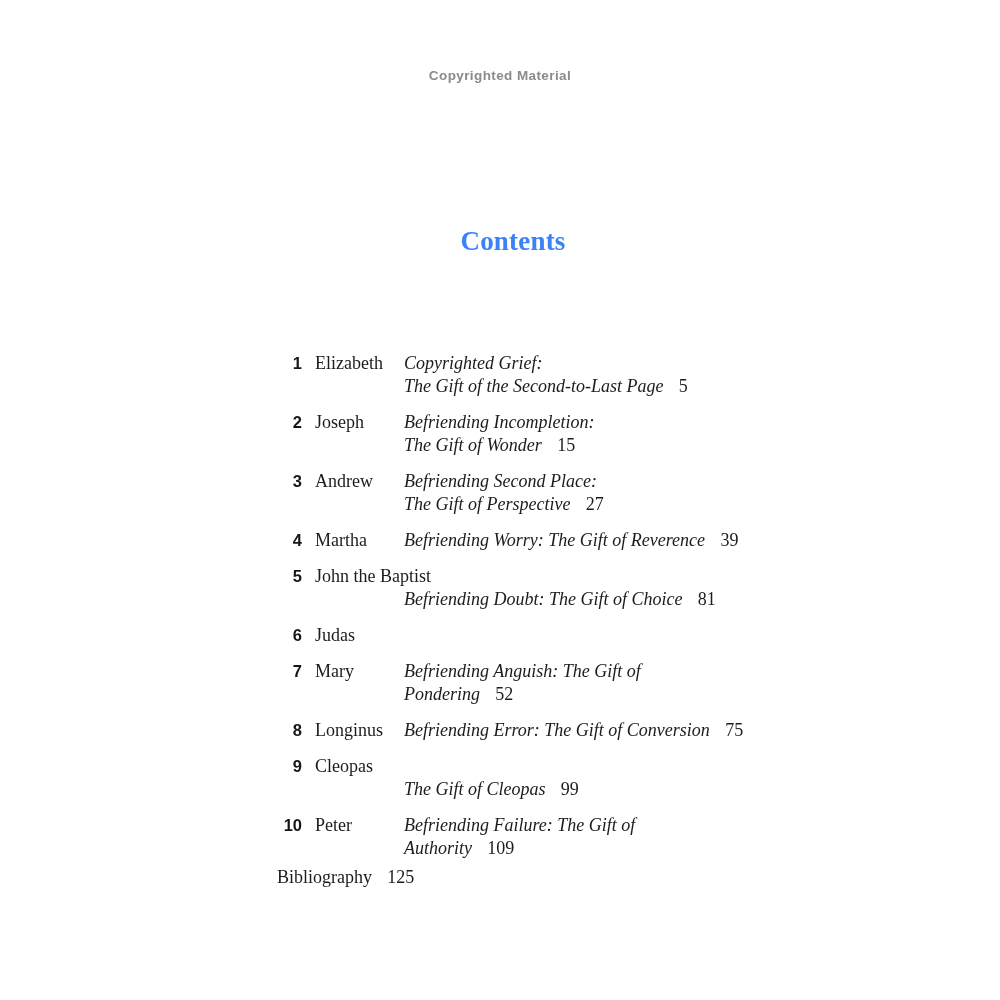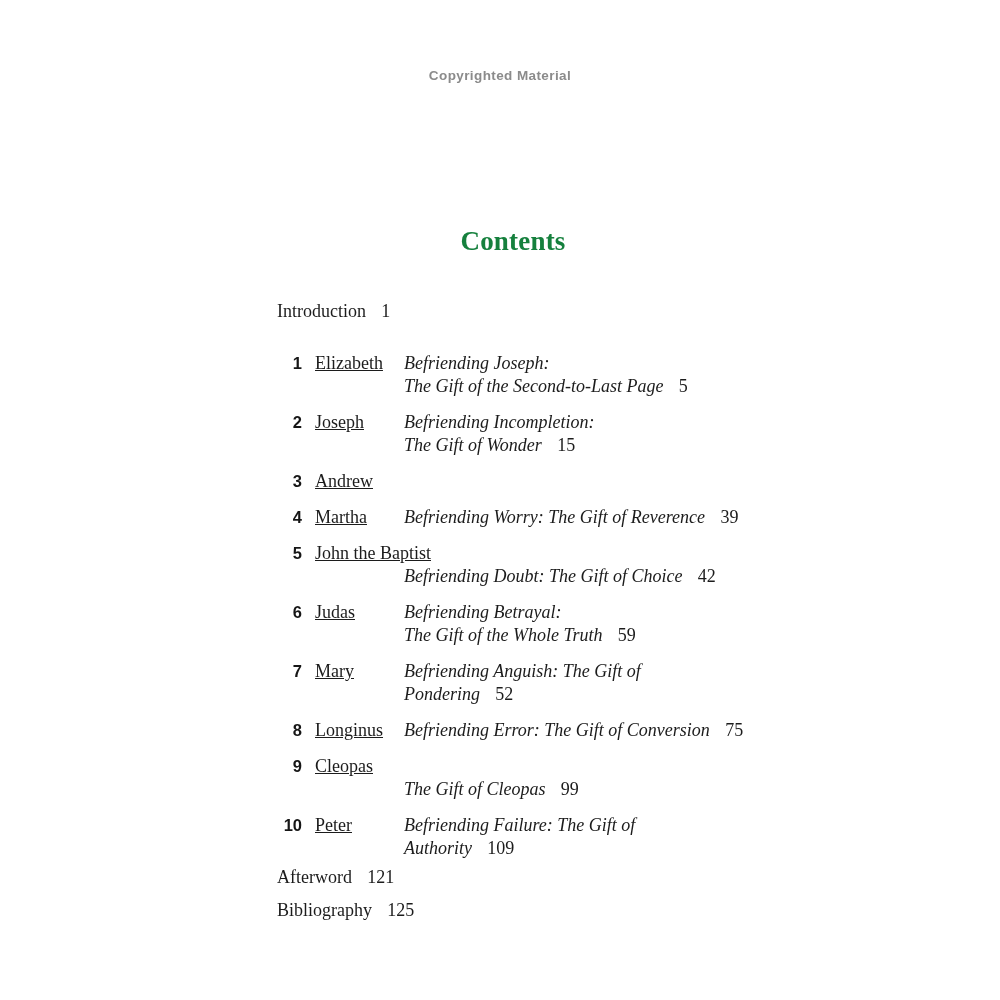--- a/index.html
+++ b/index.html
@@ -34,21 +34,21 @@
     color: #8b8b8b;
   }
   .copyright.top { top: 20px; }
   .copyright.bottom { top: 963px; }
 
   .toc-title {
     top: 178px;
     text-align: center;
     font-size: 27px;
     font-weight: bold;
-    color: #15803d;
+    color: #3b82f6;
     margin: 0;
     letter-spacing: 0.2px;
   }
 
   .entry-line {
     font-size: 18px;
     line-height: 23px;
     color: #1c1c1c;
   }
   .intro-block { top: 252px; }
@@ -73,77 +73,73 @@
     text-align: right;
     padding-right: 13px;
     font-family: "Liberation Sans", sans-serif;
     font-weight: bold;
     font-size: 16.5px;
     color: #161616;
   }
   .name {
     grid-column: 2;
     white-space: nowrap;
-    text-decoration: underline;
   }
   .ctitle {
     grid-column: 3;
     font-style: italic;
   }
   .chapter-row.wide-name .name { grid-column: 2 / 4; }
   .chapter-row.wide-name .ctitle { grid-column: 3; grid-row: 2; }
 </style>
 </head>
 <body>
 
 <div class="page">
 
   <div class="copyright top">Copyrighted Material</div>
 
   <h1 class="content-col toc-title">Contents</h1>
 
-  <div class="content-col intro-block">
-    <div class="entry-line"><span>Introduction</span><span class="pg">1</span></div>
-  </div>
 
   <div class="content-col chapters">
 
     <div class="chapter-row">
       <span class="num">1</span>
       <span class="name">Elizabeth</span>
-      <span class="ctitle"><span>Befriending Joseph:</span><br><span>The Gift of the Second-to-Last Page</span><span class="pg">5</span></span>
+      <span class="ctitle"><span>Copyrighted Grief:</span><br><span>The Gift of the Second-to-Last Page</span><span class="pg">5</span></span>
     </div>
 
     <div class="chapter-row">
       <span class="num">2</span>
       <span class="name">Joseph</span>
       <span class="ctitle"><span>Befriending Incompletion:</span><br><span>The Gift of Wonder</span><span class="pg">15</span></span>
     </div>
 
     <div class="chapter-row">
       <span class="num">3</span>
       <span class="name">Andrew</span>
+      <span class="ctitle"><span>Befriending Second Place:</span><br><span>The Gift of Perspective</span><span class="pg">27</span></span>
     </div>
 
     <div class="chapter-row">
       <span class="num">4</span>
       <span class="name">Martha</span>
       <span class="ctitle"><span>Befriending Worry: The Gift of Reverence</span><span class="pg">39</span></span>
     </div>
 
     <div class="chapter-row wide-name">
       <span class="num">5</span>
       <span class="name">John the Baptist</span>
-      <span class="ctitle"><span>Befriending Doubt: The Gift of Choice</span><span class="pg">42</span></span>
+      <span class="ctitle"><span>Befriending Doubt: The Gift of Choice</span><span class="pg">81</span></span>
     </div>
 
     <div class="chapter-row">
       <span class="num">6</span>
       <span class="name">Judas</span>
-      <span class="ctitle"><span>Befriending Betrayal:</span><br><span>The Gift of the Whole Truth</span><span class="pg">59</span></span>
     </div>
 
     <div class="chapter-row">
       <span class="num">7</span>
       <span class="name">Mary</span>
       <span class="ctitle"><span>Befriending Anguish: The Gift of Pondering</span><span class="pg">52</span></span>
     </div>
 
     <div class="chapter-row">
       <span class="num">8</span>
@@ -159,19 +155,18 @@
 
     <div class="chapter-row">
       <span class="num">10</span>
       <span class="name">Peter</span>
       <span class="ctitle"><span>Befriending Failure: The Gift of Authority</span><span class="pg">109</span></span>
     </div>
 
   </div>
 
   <div class="content-col back-block">
-    <div class="entry-line"><span>Afterword</span><span class="pg">121</span></div>
     <div class="entry-line"><span>Bibliography</span><span class="pg">125</span></div>
   </div>
 
   <div class="copyright bottom">Copyrighted Material</div>
 
 </div>
 
 </body></html>

